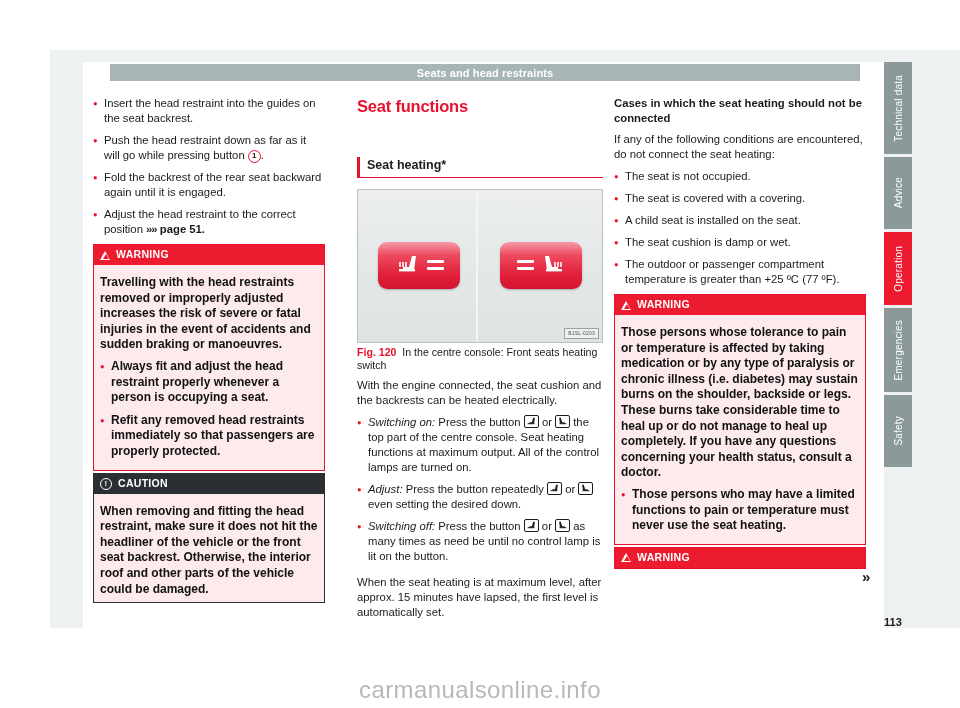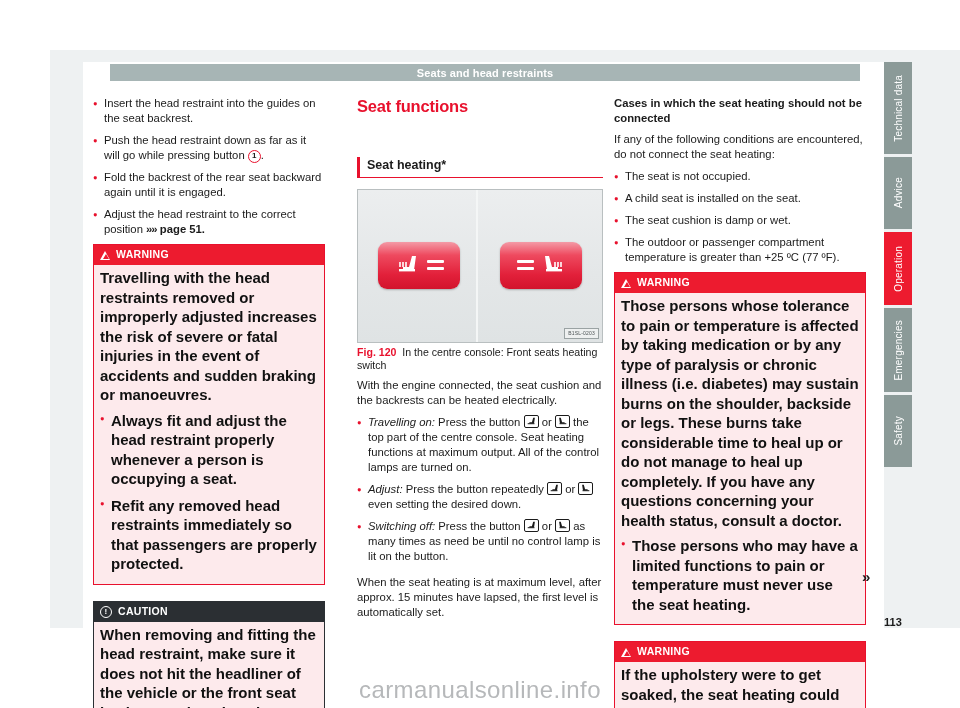--- a/index.html
+++ b/index.html
@@ -83,28 +83,28 @@
     padding: 0 0 3px 7px;
     margin-bottom: 11px;
     font-size: 12.5px;
     font-weight: bold;
     color: #1b1b1b;
     margin-top: 39px;
   }
   h3.minor { margin: 0 0 6px 0; font-size: 11.3px; font-weight: bold; }
 
   
-  .notice { margin: 0 0 16px 0; border: 1px solid; }
+  .notice { margin: 0 0 2px 0; border: 1px solid; }
   .notice .nhead {
     display: flex; align-items: center; gap: 6px;
     padding: 3px 6px;
     font-size: 10.5px; font-weight: bold; color: #fff;
     letter-spacing: .3px;
   }
-  .notice .nbody { padding: 3px 6px 3px 6px; font-size: 15px; font-weight: bold; line-height: 1.30; }
+  .notice .nbody { padding: 10px 6px 3px 6px; font-size: 12px; font-weight: bold; line-height: 1.30; }
   .notice .nbody p { margin: 0 0 6px 0; }
   .notice .nbody p:last-child { margin-bottom: 2px; }
 
   .warning { border-color: #e8112d; }
   .warning .nhead { background: #ed1b2f; }
   .warning .nbody { background: #fdeaec; color: #111; }
 
   .caution { border-color: #2b2f33; }
   .caution .nhead { background: #2b2f33; }
   .caution .nbody { background: #fdeaec; color: #111; }
@@ -281,21 +281,21 @@
       </div>
       <div class="figcaption">
         <span class="figno">Fig. 120</span>
         &nbsp;<span>In the centre console: Front seats heating switch</span>
       </div>
     </div>
 
     <p>With the engine connected, the seat cushion and the backrests can be heated electrically.</p>
 
     <div class="bullet">
-      <em>Travelling on:</em><span> Press the button </span><span class="keyglyph"><svg width="11" height="11" viewBox="0 0 26 22">
+      <em>Switching on:</em><span> Press the button </span><span class="keyglyph"><svg width="11" height="11" viewBox="0 0 26 22">
             <path d="M17 2 L14 13 L8 13 L8 16 L19 16 L21 2 Z" fill="#1b1b1b"></path>
             <rect x="4" y="15" width="16" height="2.4" fill="#1b1b1b"></rect>
           </svg></span><span> or </span><span class="keyglyph"><svg width="11" height="11" viewBox="0 0 26 22" style="transform:scaleX(-1)">
             <path d="M17 2 L14 13 L8 13 L8 16 L19 16 L21 2 Z" fill="#1b1b1b"></path>
             <rect x="4" y="15" width="16" height="2.4" fill="#1b1b1b"></rect>
           </svg></span><span> the top part of the centre console. Seat heating functions at maximum output. All of the control lamps are turned on.</span>
     </div>
 
     <div class="bullet">
       <em>Adjust:</em><span> Press the button repeatedly </span><span class="keyglyph"><svg width="11" height="11" viewBox="0 0 26 22">
@@ -319,43 +319,41 @@
 
     <p style="margin-top:11px">When the seat heating is at maximum level, after approx. 15 minutes have lapsed, the first level is automatically set.</p>
   </div>
 
   <div class="col col-right">
 
     <h3 class="minor">Cases in which the seat heating should not be connected</h3>
     <p>If any of the following conditions are encountered, do not connect the seat heating:</p>
 
     <div class="bullet"><span>The seat is not occupied.</span></div>
+    <div class="bullet"><span>The seat is covered with a covering.</span></div>
     <div class="bullet"><span>A child seat is installed on the seat.</span></div>
     <div class="bullet"><span>The seat cushion is damp or wet.</span></div>
     <div class="bullet"><span>The outdoor or passenger compartment temperature is greater than +25 ºC (77 ºF).</span></div>
 
     <div class="notice warning" style="margin-top:4px">
       <div class="nhead">
         <span class="tri"></span>
         <span>WARNING</span>
       </div>
       <div class="nbody">
         <p>Those persons whose tolerance to pain or temperature is affected by taking medication or by any type of paralysis or chronic illness (i.e. diabetes) may sustain burns on the shoulder, backside or legs. These burns take considerable time to heal up or do not manage to heal up completely. If you have any questions concerning your health status, consult a doctor.</p>
         <div class="bullet"><span>Those persons who may have a limited functions to pain or temperature must never use the seat heating.</span></div>
       </div>
     </div>
 
     <div class="notice warning">
       <div class="nhead">
         <span class="tri"></span>
         <span>WARNING</span>
       </div>
-      <div class="nbody">
-        <p>If the upholstery were to get soaked, the seat heating could stop running correctly and might also increase the risk for burns to be caused.</p>
-      </div>
     </div>
   </div>
 
   <div class="contmark">»</div>
 
   <div class="tabs">
     <div class="tab" style="height:92px">
         <span>Technical data</span>
       </div>
     <div class="tab" style="height:72px">

